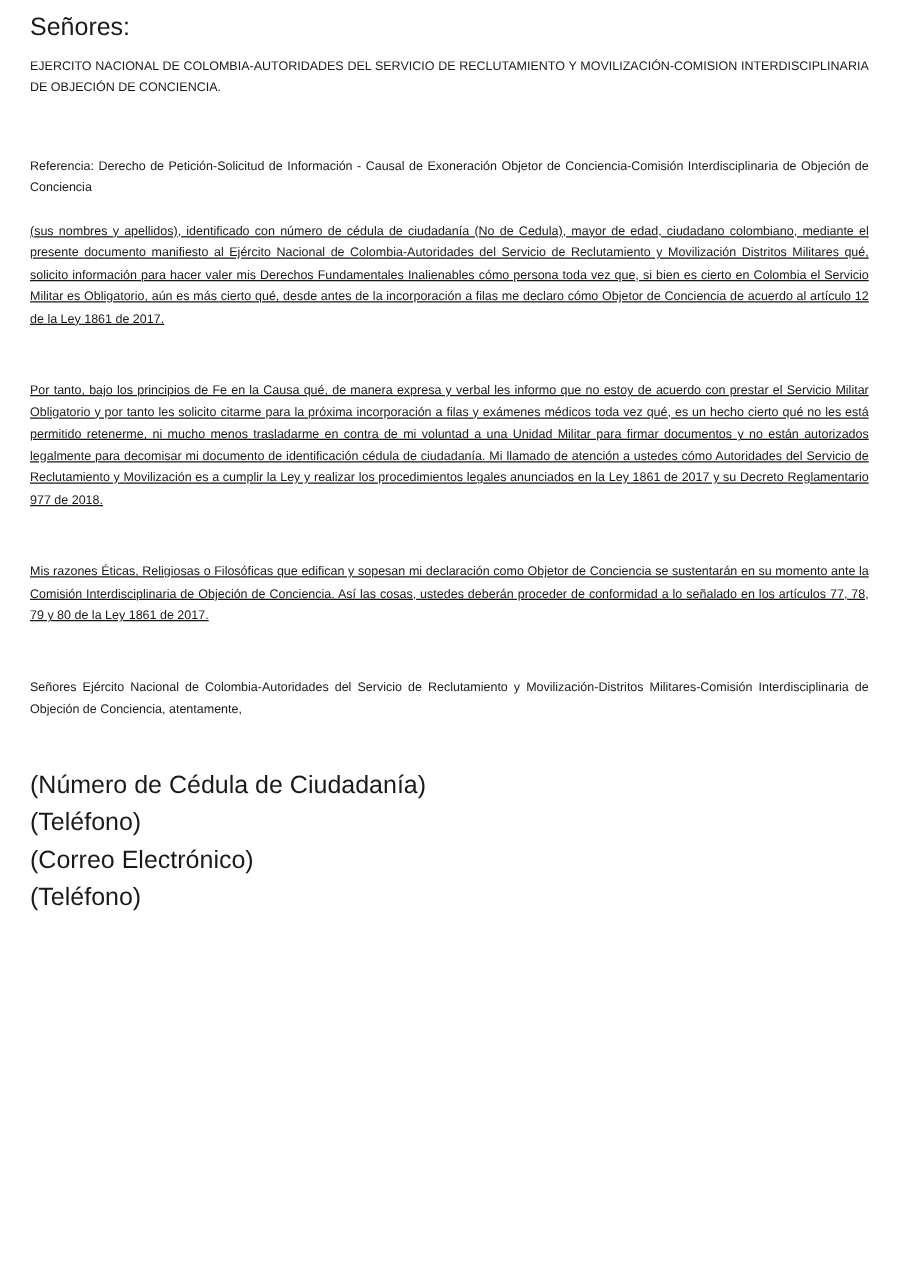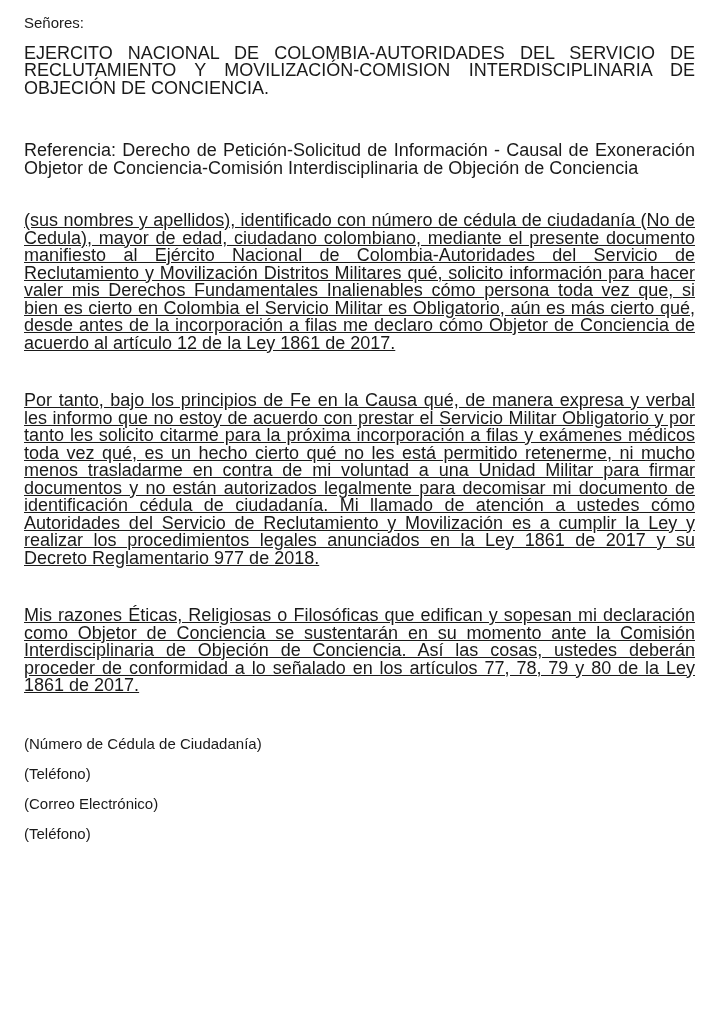--- a/index.html
+++ b/index.html
@@ -13,33 +13,33 @@
     -webkit-font-smoothing: antialiased;
   }
   .page {
     width: 720px;
     height: 1012px;
     padding: 14px 25px 0 24px;
     background: #ffffff;
     overflow: hidden;
   }
   .line {
-    font-size: 15px;
+    font-size: 20px;
     line-height: 17.5px;
     text-align: left;
     white-space: normal;
   }
   .para {
-    font-size: 18px;
+    font-size: 10px;
     line-height: 17.5px;
     text-align: justify;
   }
   .salutation       { margin-bottom: 13px; }
   .addressee        { margin-bottom: 45px; }
-  .reference        { margin-bottom: 35px; }
+  .reference        { margin-bottom: 17px; }
   .body-para        { margin-bottom: 40px; text-decoration: underline; }
   .closing-para     { margin-bottom: 43px; }
   .field            { margin-bottom: 12.5px; }
   .receiver-heading { margin-top: 27px; margin-bottom: 40px; }
 </style>
 </head>
 <body>
 
 <div class="page">
 
@@ -48,20 +48,21 @@
   <div class="para addressee">EJERCITO NACIONAL DE COLOMBIA-AUTORIDADES DEL SERVICIO DE RECLUTAMIENTO Y MOVILIZACIÓN-COMISION INTERDISCIPLINARIA DE OBJECIÓN DE CONCIENCIA.</div>
 
   <div class="para reference">Referencia: Derecho de Petición-Solicitud de Información - Causal de Exoneración Objetor de Conciencia-Comisión Interdisciplinaria de Objeción de Conciencia</div>
 
   <div class="para body-para">(sus nombres y apellidos), identificado con número de cédula de ciudadanía (No de Cedula), mayor de edad, ciudadano colombiano, mediante el presente documento manifiesto al Ejército Nacional de Colombia-Autoridades del Servicio de Reclutamiento y Movilización Distritos Militares qué, solicito  información para hacer valer mis Derechos Fundamentales Inalienables cómo persona toda vez que, si bien es cierto en Colombia el Servicio Militar es Obligatorio, aún es más cierto qué, desde antes de la incorporación a filas me declaro cómo Objetor de Conciencia de acuerdo al artículo 12 de la Ley 1861 de 2017.</div>
 
   <div class="para body-para">Por tanto, bajo los principios de Fe en la Causa qué, de manera expresa y verbal les informo que no estoy de acuerdo con prestar el Servicio Militar Obligatorio y por tanto les solicito citarme para la próxima incorporación a filas y exámenes médicos toda vez qué, es un hecho cierto qué no les está permitido retenerme, ni mucho menos trasladarme en contra de mi voluntad a una Unidad Militar para firmar documentos y no están autorizados legalmente para decomisar mi documento de identificación cédula de ciudadanía. Mi llamado de atención a ustedes cómo Autoridades del Servicio de Reclutamiento y Movilización es a cumplir la Ley y realizar los procedimientos legales anunciados en la Ley 1861 de 2017 y su Decreto Reglamentario 977 de 2018.</div>
 
   <div class="para body-para">Mis razones Éticas, Religiosas o Filosóficas que edifican y sopesan mi declaración como Objetor de Conciencia se sustentarán en su momento ante la Comisión Interdisciplinaria de Objeción de Conciencia. Así las cosas, ustedes deberán proceder de conformidad a lo señalado en los artículos 77, 78, 79 y 80 de la Ley 1861 de 2017.</div>
 
+  <div class="para closing-para">Señores Ejército Nacional de Colombia-Autoridades del Servicio de Reclutamiento y Movilización-Distritos Militares-Comisión Interdisciplinaria de Objeción de Conciencia, atentamente,</div>
 
   <div>
     <div class="line field">(Número de Cédula de Ciudadanía)</div>
     <div class="line field">(Teléfono)</div>
     <div class="line field">(Correo Electrónico)</div>
   </div>
 
 
   <div>
     <div class="line field">(Teléfono)</div>

